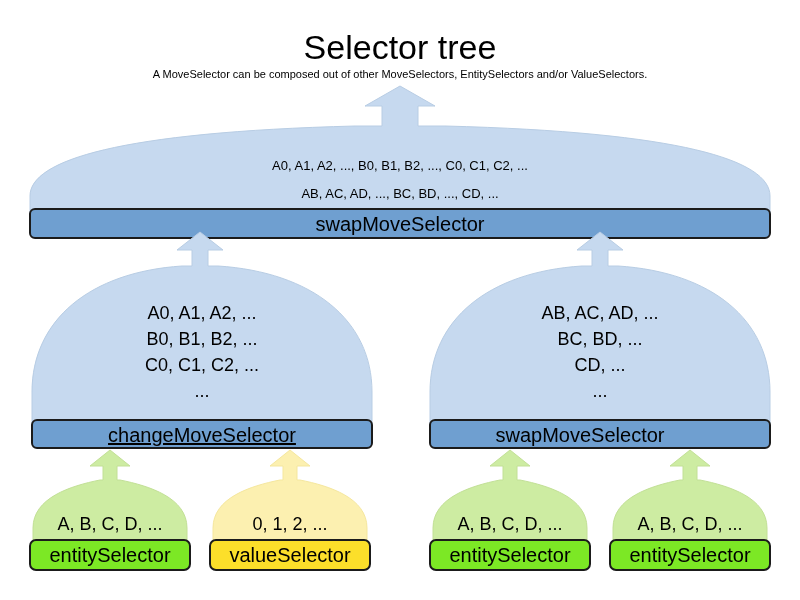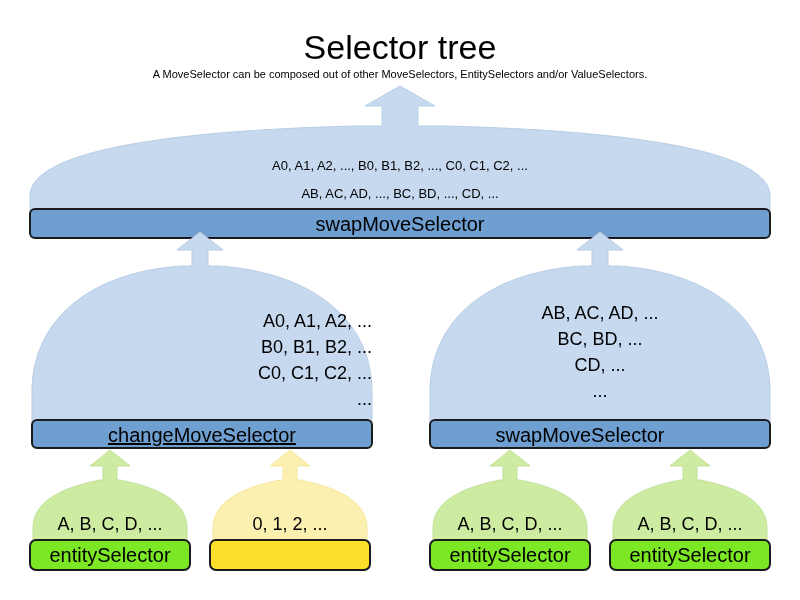--- a/index.html
+++ b/index.html
@@ -189,21 +189,21 @@
          Z"></path>
     <rect x="610" y="540" width="160" height="30" rx="6" ry="6" fill="#7ce825" stroke="#1b1b1b" stroke-width="2"></rect>
   </svg>
 
   <div class="node-lines" style="left:30px; top:152px; width:740px;">
     <span class="line">A0, A1, A2, ..., B0, B1, B2, ..., C0, C1, C2, ...</span>
     <span class="line">AB, AC, AD, ..., BC, BD, ..., CD, ...</span>
   </div>
   <div class="node-label" style="left:30px; top:214px; width:740px;">swapMoveSelector</div>
 
-  <div class="node-lines small" style="left:32px; top:308px; width:340px;text-align:right;">
+  <div class="node-lines small" style="left:32px; top:300px; width:340px;">
     <span class="line">A0, A1, A2, ...</span>
     <span class="line">B0, B1, B2, ...</span>
     <span class="line">C0, C1, C2, ...</span>
     <span class="line">...</span>
   </div>
   <div class="node-label" style="left:32px; top:425px; width:340px;text-decoration:underline;">changeMoveSelector</div>
 
   <div class="node-lines small" style="left:430px; top:300px; width:340px;">
     <span class="line">AB, AC, AD, ...</span>
     <span class="line">BC, BD, ...</span>
@@ -213,20 +213,21 @@
   <div class="node-label" style="left:430px; top:425px; width:300px;">swapMoveSelector</div>
 
   <div class="node-lines small" style="left:30px; top:511px; width:160px;">
     <span class="line">A, B, C, D, ...</span>
   </div>
   <div class="node-label" style="left:30px; top:545px; width:160px;">entitySelector</div>
 
   <div class="node-lines small" style="left:210px; top:511px; width:160px;">
     <span class="line">0, 1, 2, ...</span>
   </div>
+  <div class="node-label" style="left:210px; top:545px; width:160px;">valueSelector</div>
 
   <div class="node-lines small" style="left:430px; top:511px; width:160px;">
     <span class="line">A, B, C, D, ...</span>
   </div>
   <div class="node-label" style="left:430px; top:545px; width:160px;">entitySelector</div>
 
   <div class="node-lines small" style="left:610px; top:511px; width:160px;">
     <span class="line">A, B, C, D, ...</span>
   </div>
   <div class="node-label" style="left:610px; top:545px; width:160px;">entitySelector</div>

